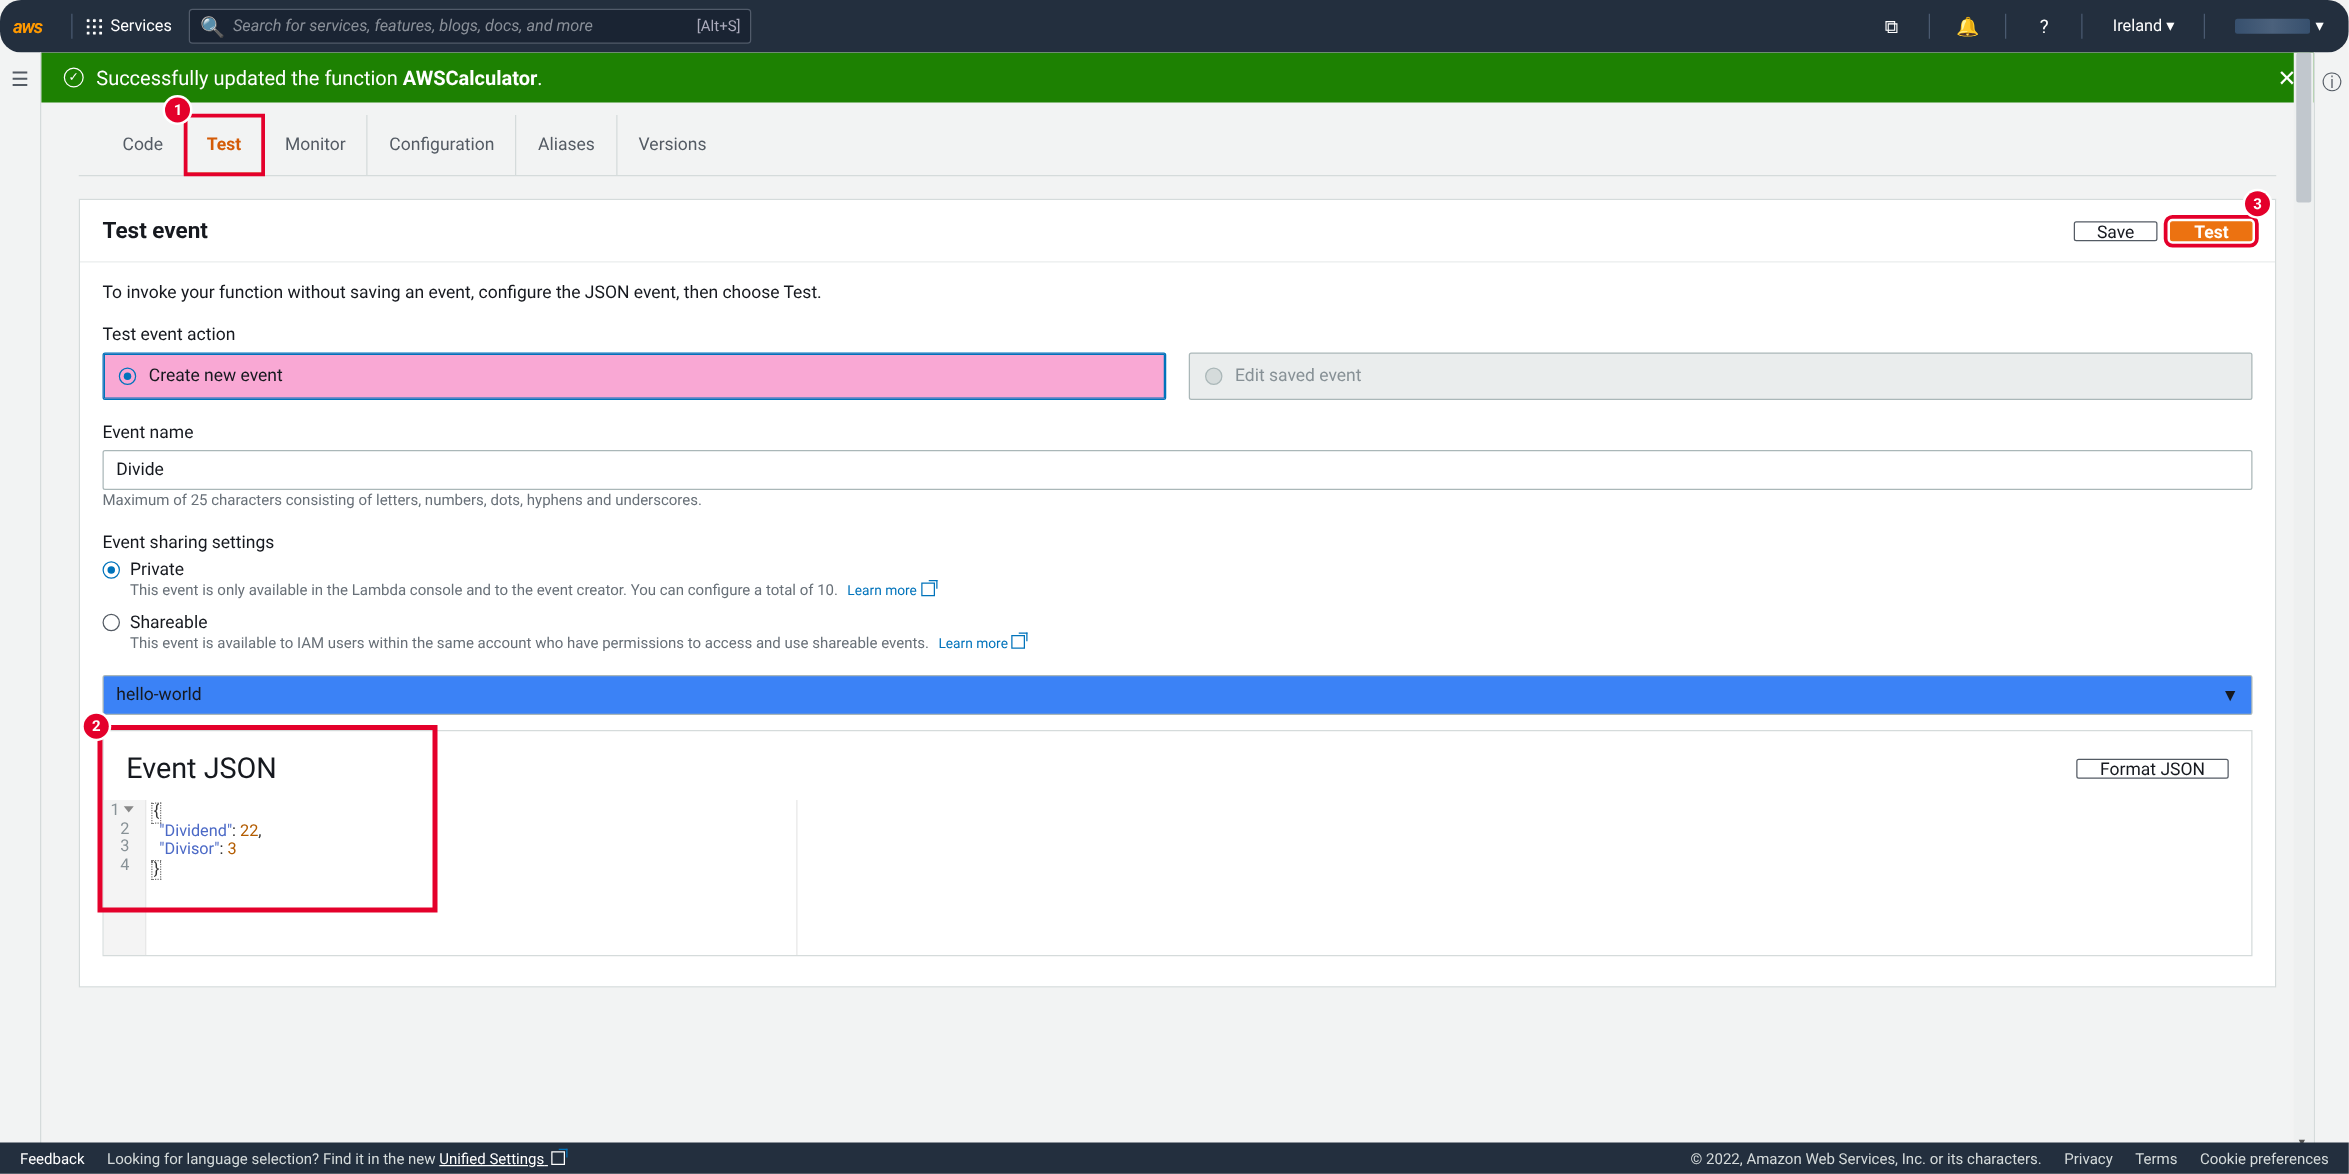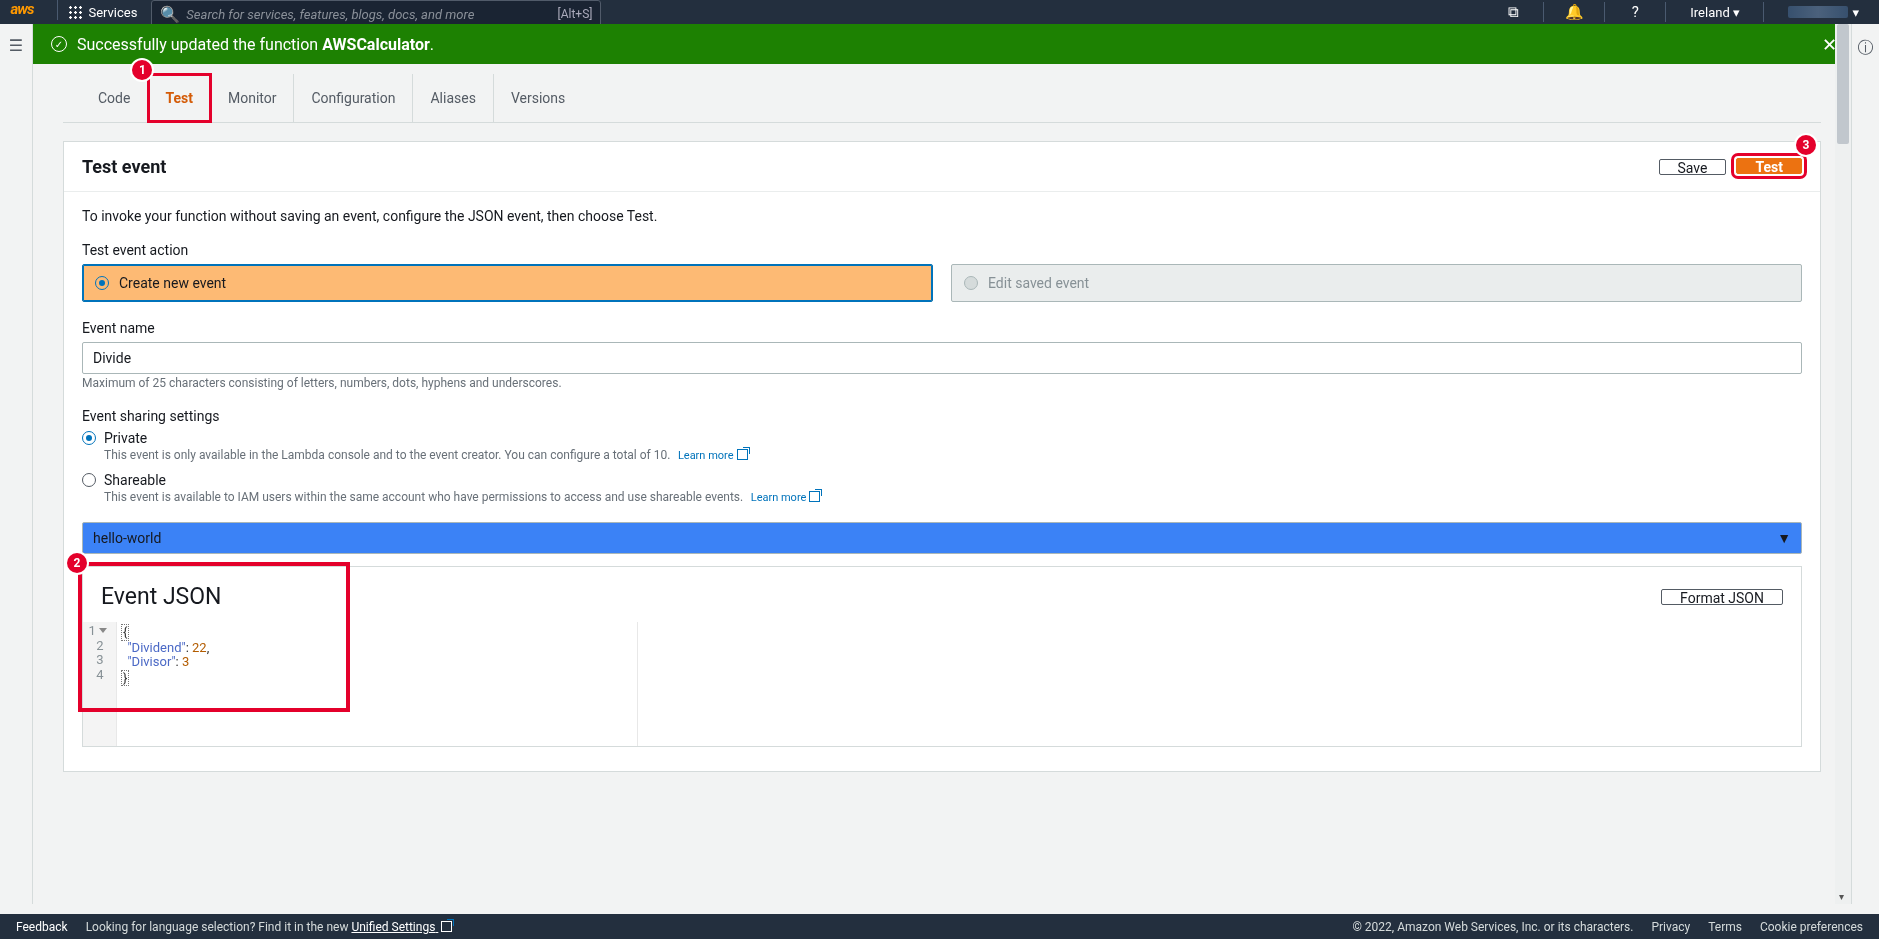--- a/index.html
+++ b/index.html
@@ -1,19 +1,19 @@
 <!DOCTYPE html>
 <html><head>
 <meta charset="utf-8">
 <style>
   * { margin:0; padding:0; box-sizing:border-box; font-family:"Amazon Ember","Helvetica Neue",Roboto,Arial,sans-serif; }
   body { background:#f2f3f3; width:1879px; height:939px; overflow:hidden; }
 
   
-  .topnav { height:24px; background:#232f3e; display:flex; padding:0 12px; color:#fff; }
+  .topnav { height:42px; background:#232f3e; display:flex; align-items:center; padding:0 12px; color:#fff;border-radius:17px; }
   .aws-logo { color:#ff9900; font-weight:bold; font-style:italic; font-size:15px; margin-right:14px; letter-spacing:-1px; }
   .nav-sep { width:1px; height:20px; background:#4a5a70; margin:0 10px; }
   .services-btn { display:flex; align-items:center; gap:6px; font-size:13px; cursor:pointer; }
   .grid-icon { width:14px; height:14px; display:inline-block; background:
     radial-gradient(circle,#fff 1px,transparent 1.5px) 0 0/5px 5px; }
   .search-wrap { display:flex; align-items:center; background:#1a2433; border:1px solid #515b6a; border-radius:3px; height:28px; margin-left:14px; width:450px; padding:0 8px; }
   .search-wrap input { flex:1; background:transparent; border:none; color:#fff; font-size:13px; font-style:italic; outline:none; }
   .search-wrap input::placeholder{color:#8a9099;}
   .kbd { color:#aab; font-size:12px; margin-left:6px; }
   .topnav-right { margin-left:auto; display:flex; align-items:center; gap:6px; font-size:13px; }
@@ -59,21 +59,21 @@
   .desc { margin-bottom:18px; color:#16191f;}
   .label { font-size:14px; color:#16191f; margin-bottom:6px;}
   .help { font-size:12px; color:#687078; margin-top:4px; display:inline;}
   .learn { color:#0073bb; text-decoration:none; font-size:11px; margin-left:4px; cursor:pointer;}
   .ext-icon { display:inline-block; width:11px; height:11px; border:1.5px solid #0073bb; position:relative; margin-left:3px; vertical-align:-1px;}
   .ext-icon::after{content:"";position:absolute;top:-3px;right:-3px;width:6px;height:6px;border-top:1.5px solid #0073bb;border-right:1.5px solid #0073bb;}
 
   
   .tile-row { display:flex; gap:18px; margin-bottom:18px;}
   .tile { flex:1; border:1px solid #aab7b8; border-radius:2px; padding:10px 12px; display:flex; align-items:center; gap:10px; cursor:pointer; background:#fff;}
-  .tile.selected { border:1px solid #0073bb; background:#fdba74; box-shadow:0 0 0 1px #0073bb inset;}
+  .tile.selected { border:1px solid #0073bb; background:#f9a8d4; box-shadow:0 0 0 1px #0073bb inset;}
   .tile.disabled { background:#eaeded; color:#879196; cursor:not-allowed;}
   .rinput { width:14px;height:14px;border:1px solid #545b64;border-radius:50%;display:inline-flex;align-items:center;justify-content:center;flex-shrink:0;}
   .rinput.checked{border-color:#0073bb;}
   .rinput.checked::after{content:"";width:6px;height:6px;background:#0073bb;border-radius:50%;}
   .rinput.disabled{border-color:#aab7b8;background:#d5dbdb;}
 
   
   .txt-input { width:100%; height:32px; border:1px solid #aab7b8; border-radius:2px; padding:0 10px; font-size:14px; color:#16191f;}
   .field-group { margin-bottom:18px; }
 

